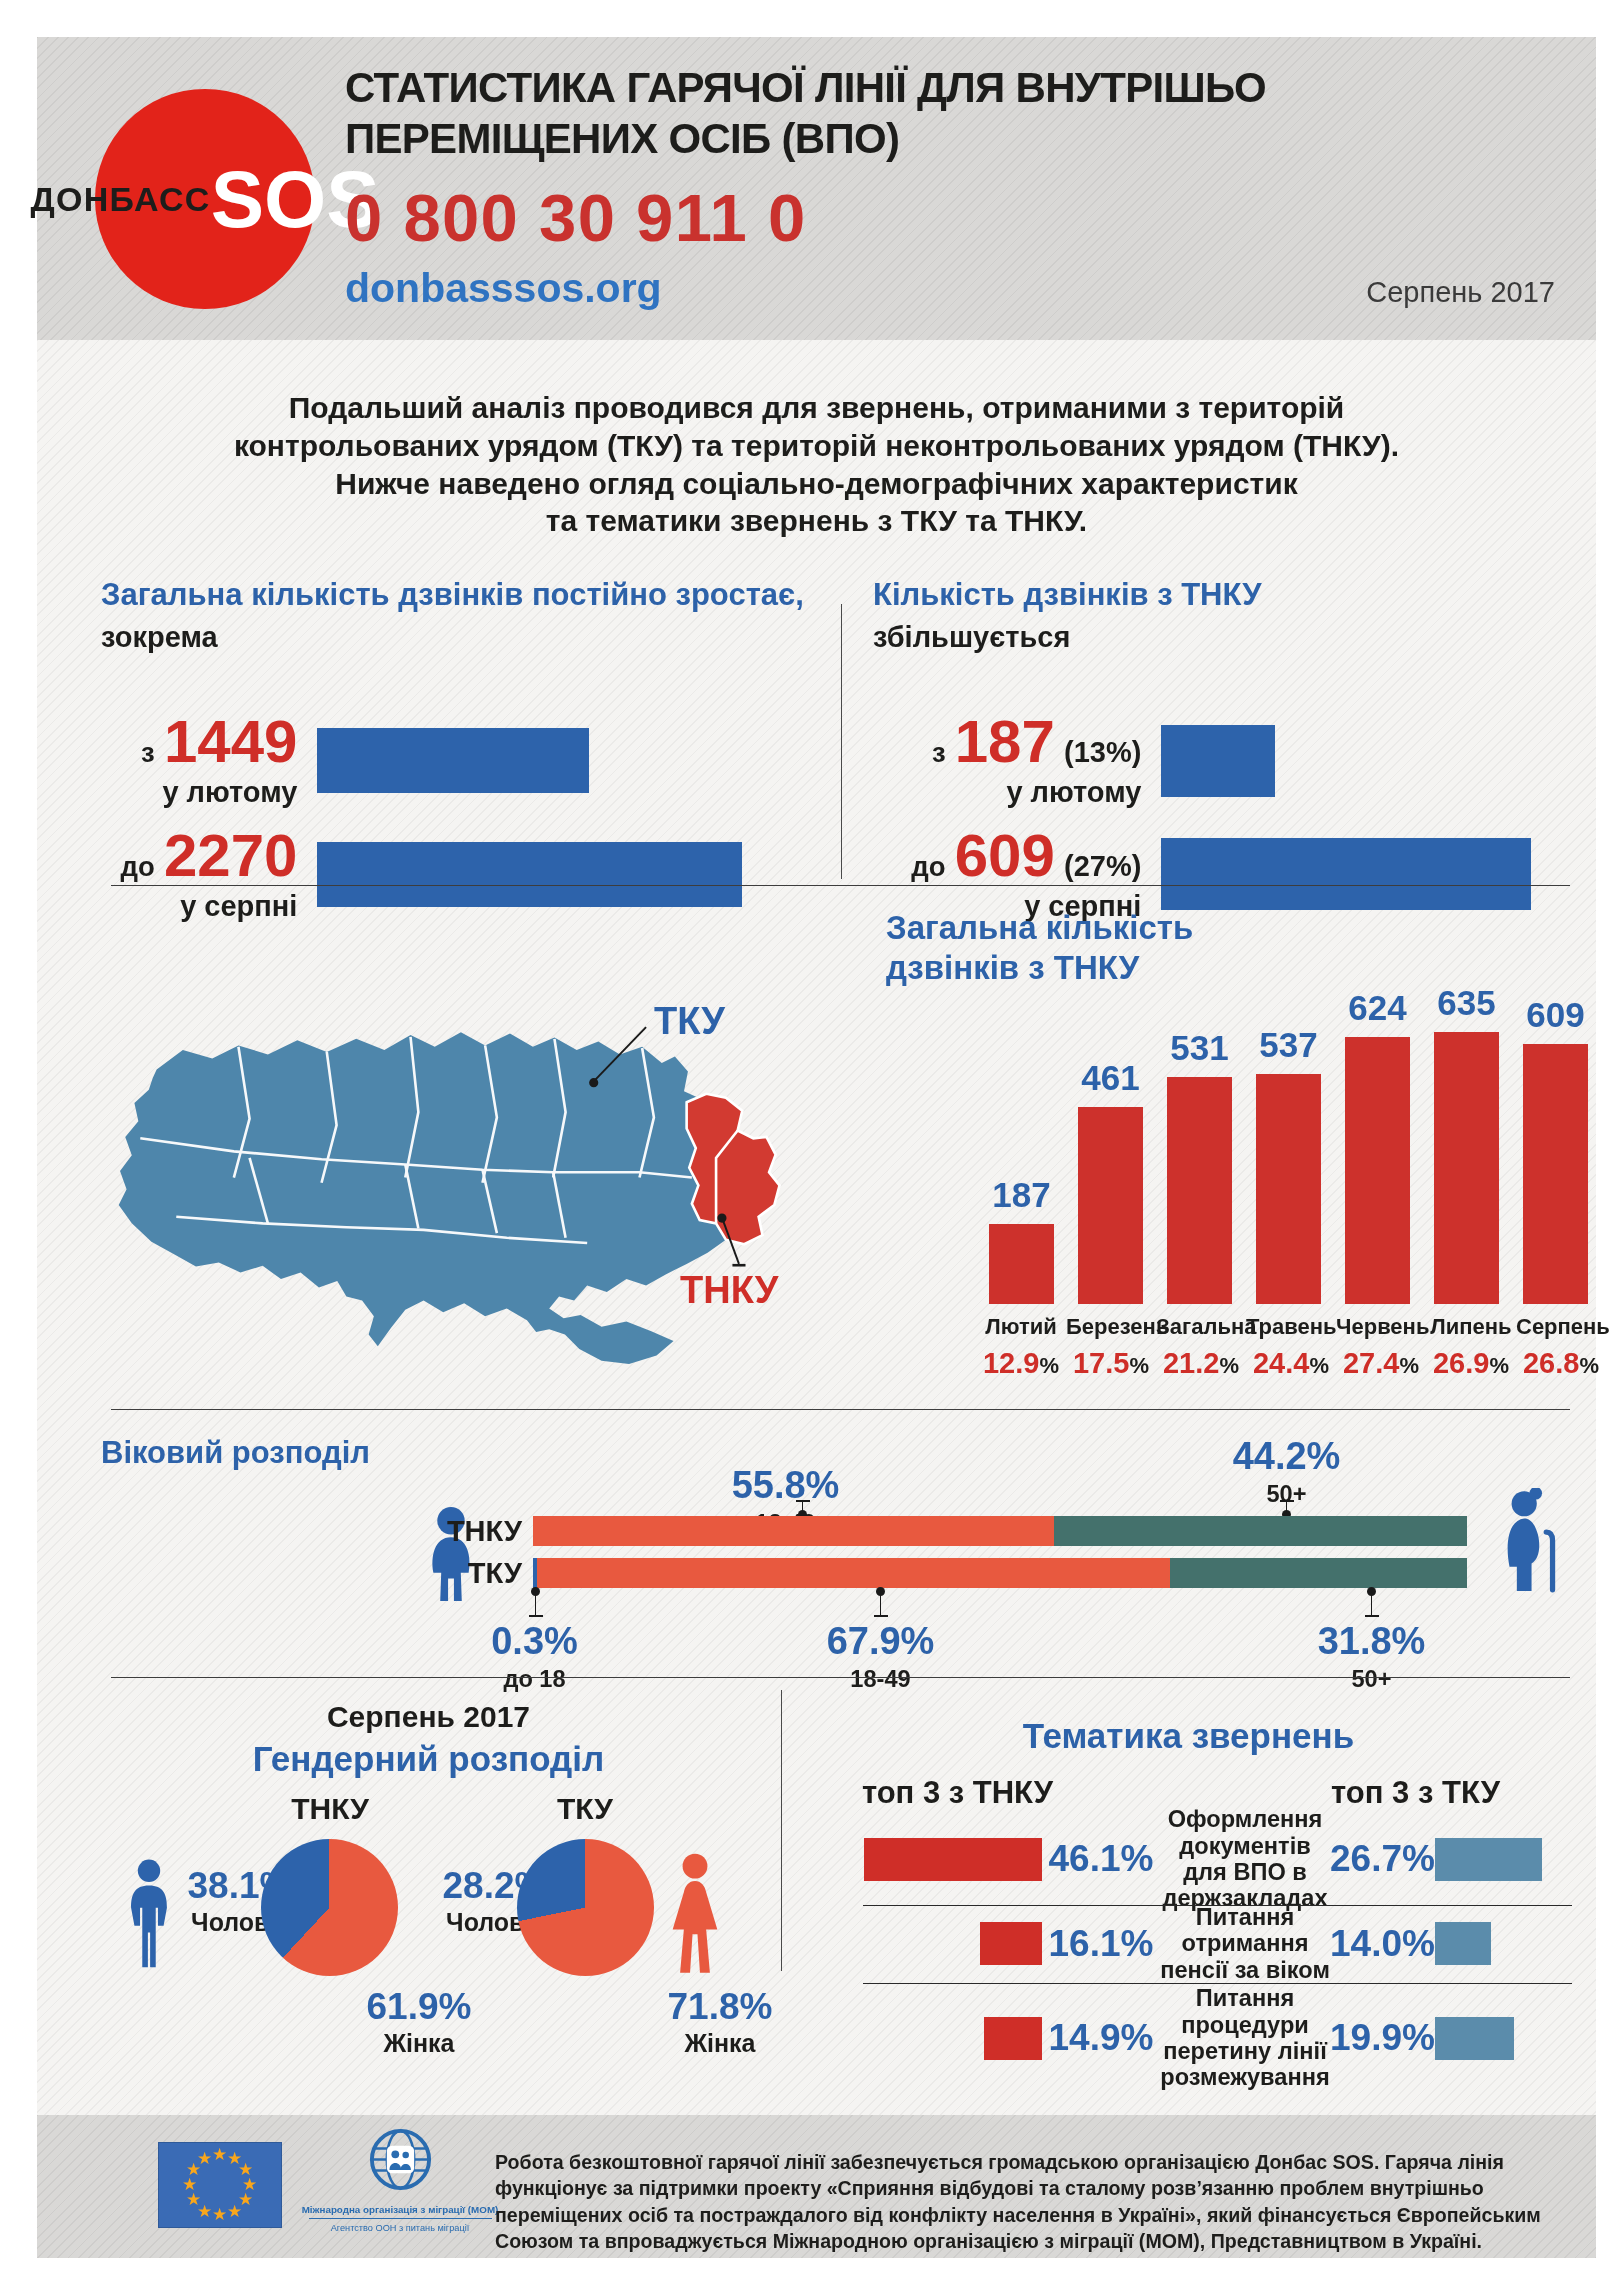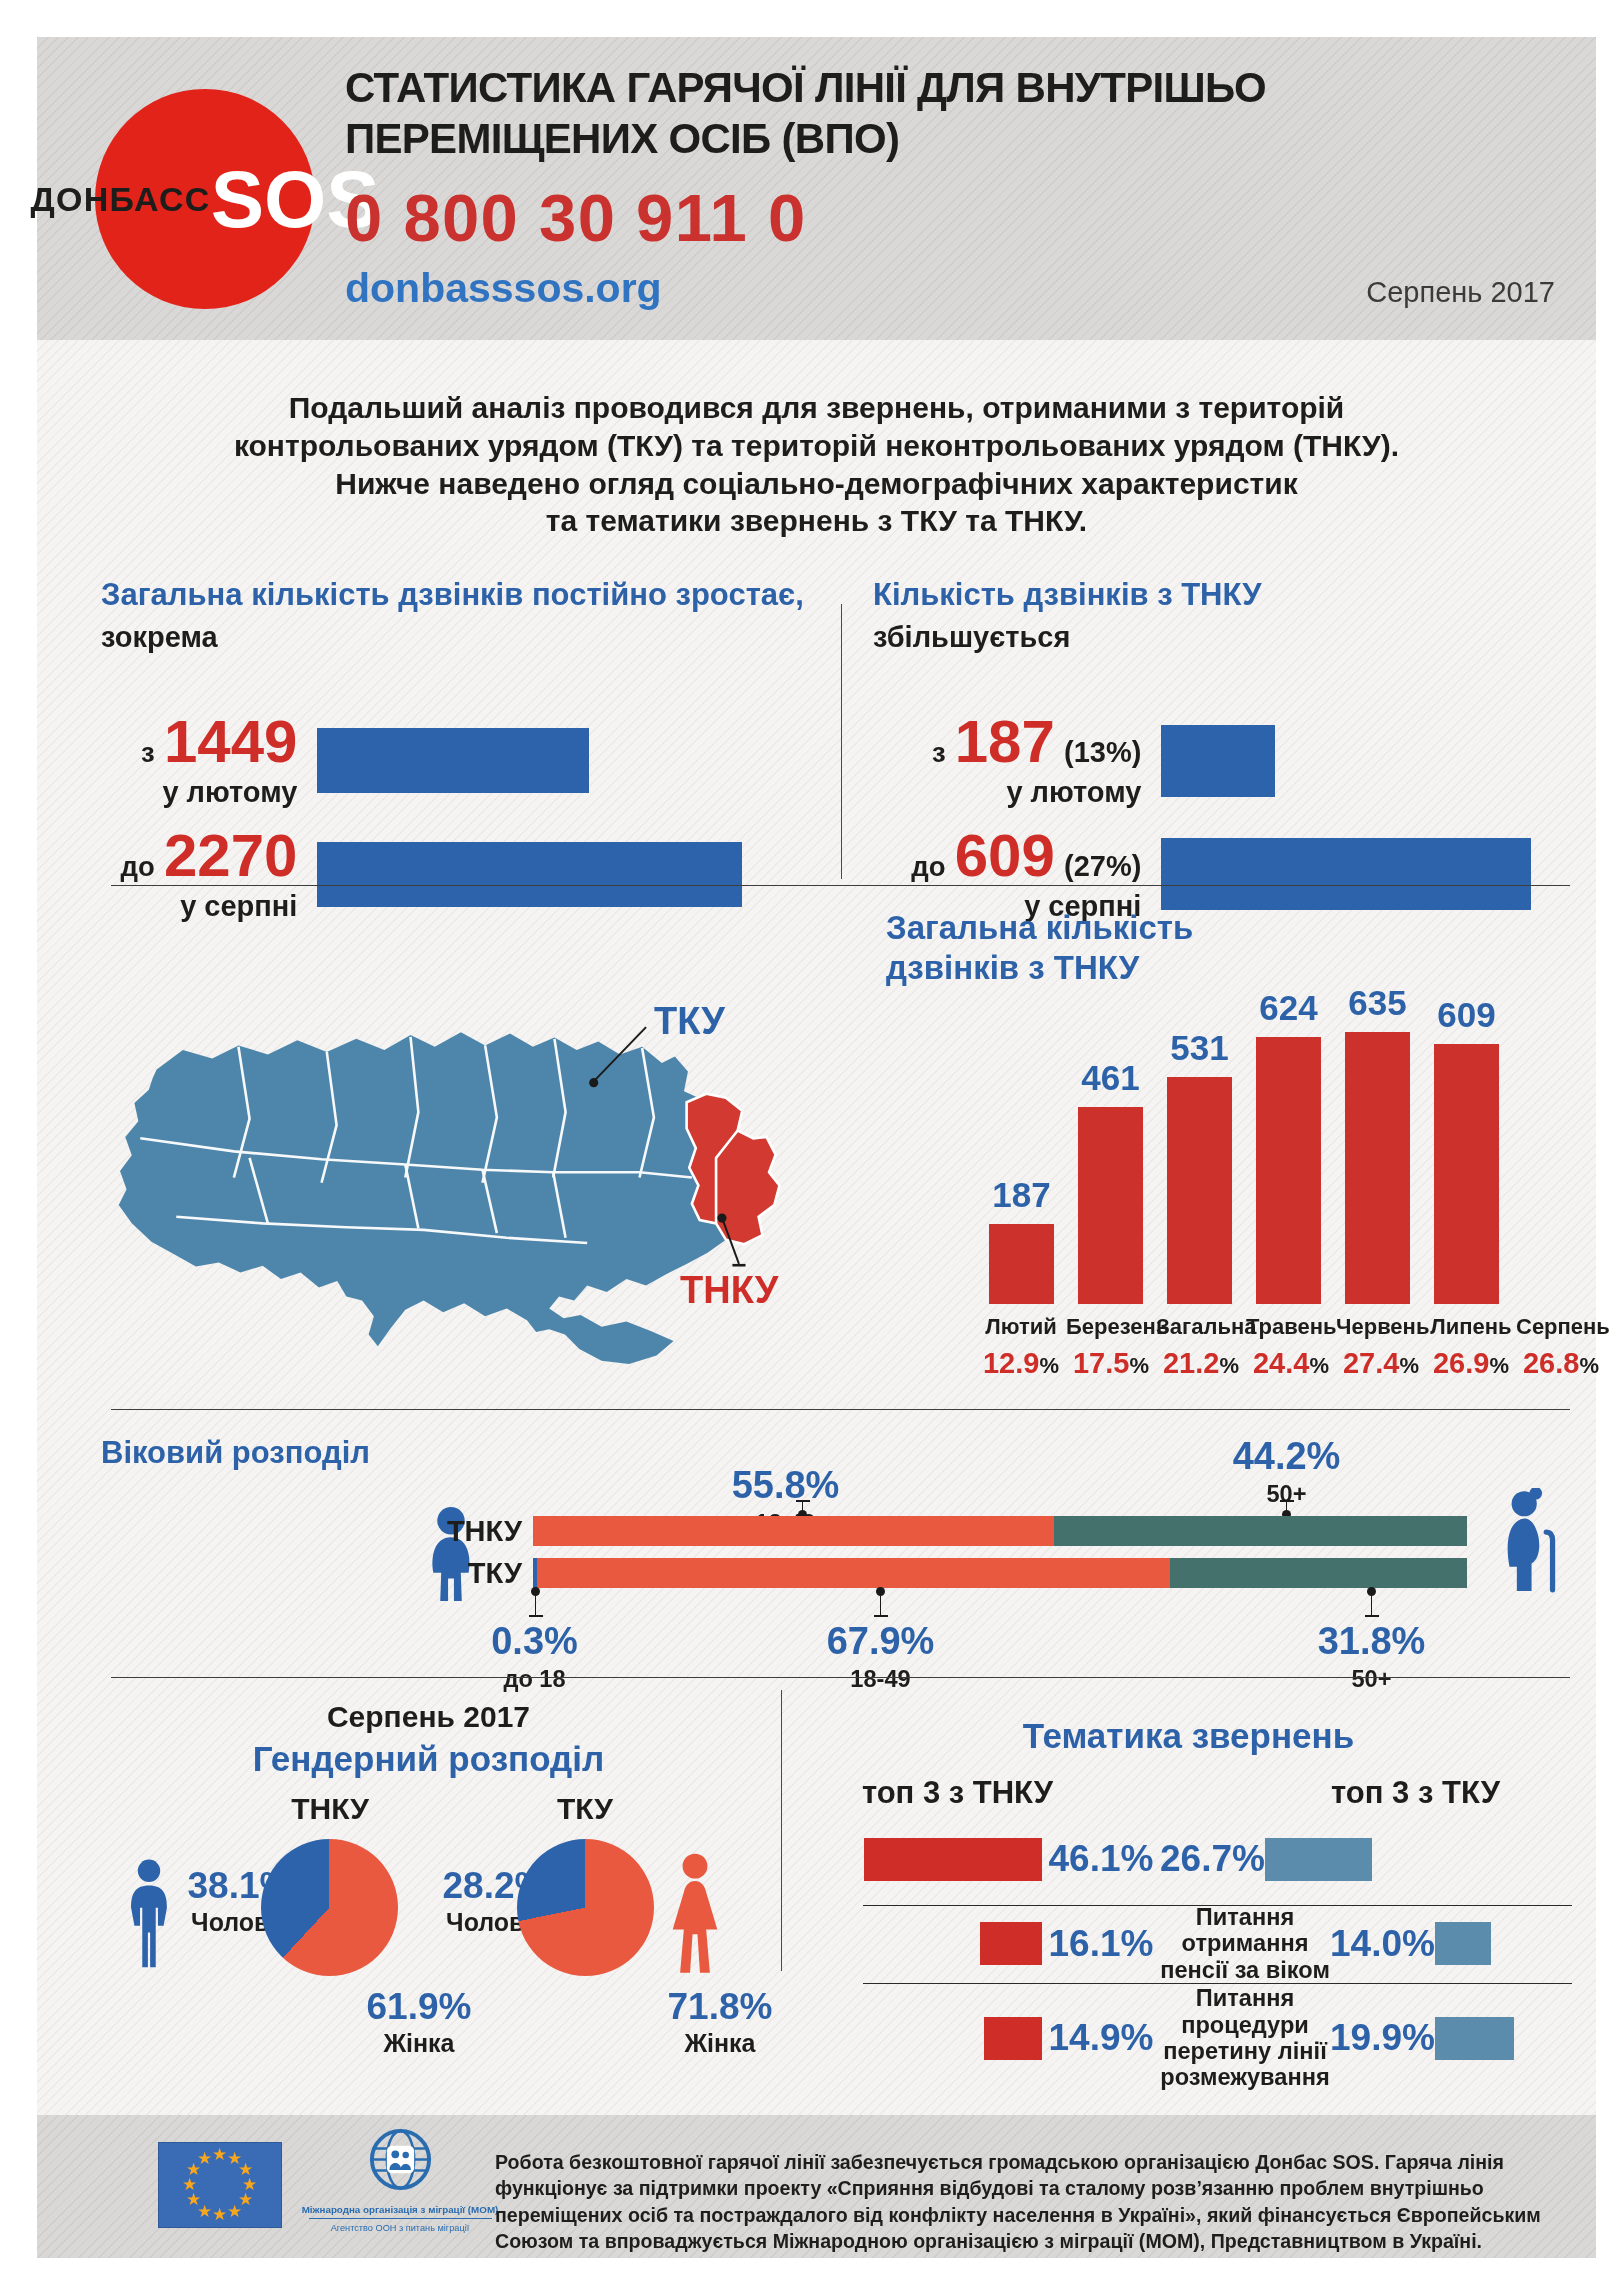--- a/index.html
+++ b/index.html
@@ -258,20 +258,24 @@
           </div>
           <div class="c-col">
             <div class="c-val">461</div>
             <div class="c-bar" style="height: 197px;"></div>
           </div>
           <div class="c-col">
             <div class="c-val">531</div>
             <div class="c-bar" style="height: 227px;"></div>
           </div>
           <div class="c-col">
+            <div class="c-val">537</div>
+            <div class="c-bar" style="height: 230px;"></div>
+          </div>
+          <div class="c-col">
             <div class="c-val">624</div>
             <div class="c-bar" style="height: 267px;"></div>
           </div>
           <div class="c-col">
             <div class="c-val">635</div>
             <div class="c-bar" style="height: 272px;"></div>
           </div>
           <div class="c-col">
             <div class="c-val">609</div>
             <div class="c-bar" style="height: 260px;"></div>
@@ -414,20 +418,26 @@
   <div class="sec-topics">
     <div class="top-title">Тематика звернень</div>
     <div class="top-col" style="left:39px;">топ 3 з ТНКУ</div>
     <div class="top-col" style="left:497px;">топ 3 з ТКУ</div>
     <div id="topic-rows">
           <div class="t-row" style="top: 137px; height: 90px;">
             <div class="t-redwrap">
               <div class="t-redbar" style="width: 178px;"></div>
             </div>
             <div class="t-pct">46.1%</div>
+            <div class="t-desc">
+              <div>Оформлення</div>
+              <div>документів</div>
+              <div>для ВПО в</div>
+              <div>держзакладах</div>
+            </div>
             <div class="t-pct2">26.7%</div>
             <div class="t-bluewrap">
               <div class="t-bluebar" style="width: 107px;"></div>
             </div>
           </div>
           <div class="t-row" style="top: 229px; height: 75px;">
             <div class="t-redwrap">
               <div class="t-redbar" style="width: 62px;"></div>
             </div>
             <div class="t-pct">16.1%</div>

